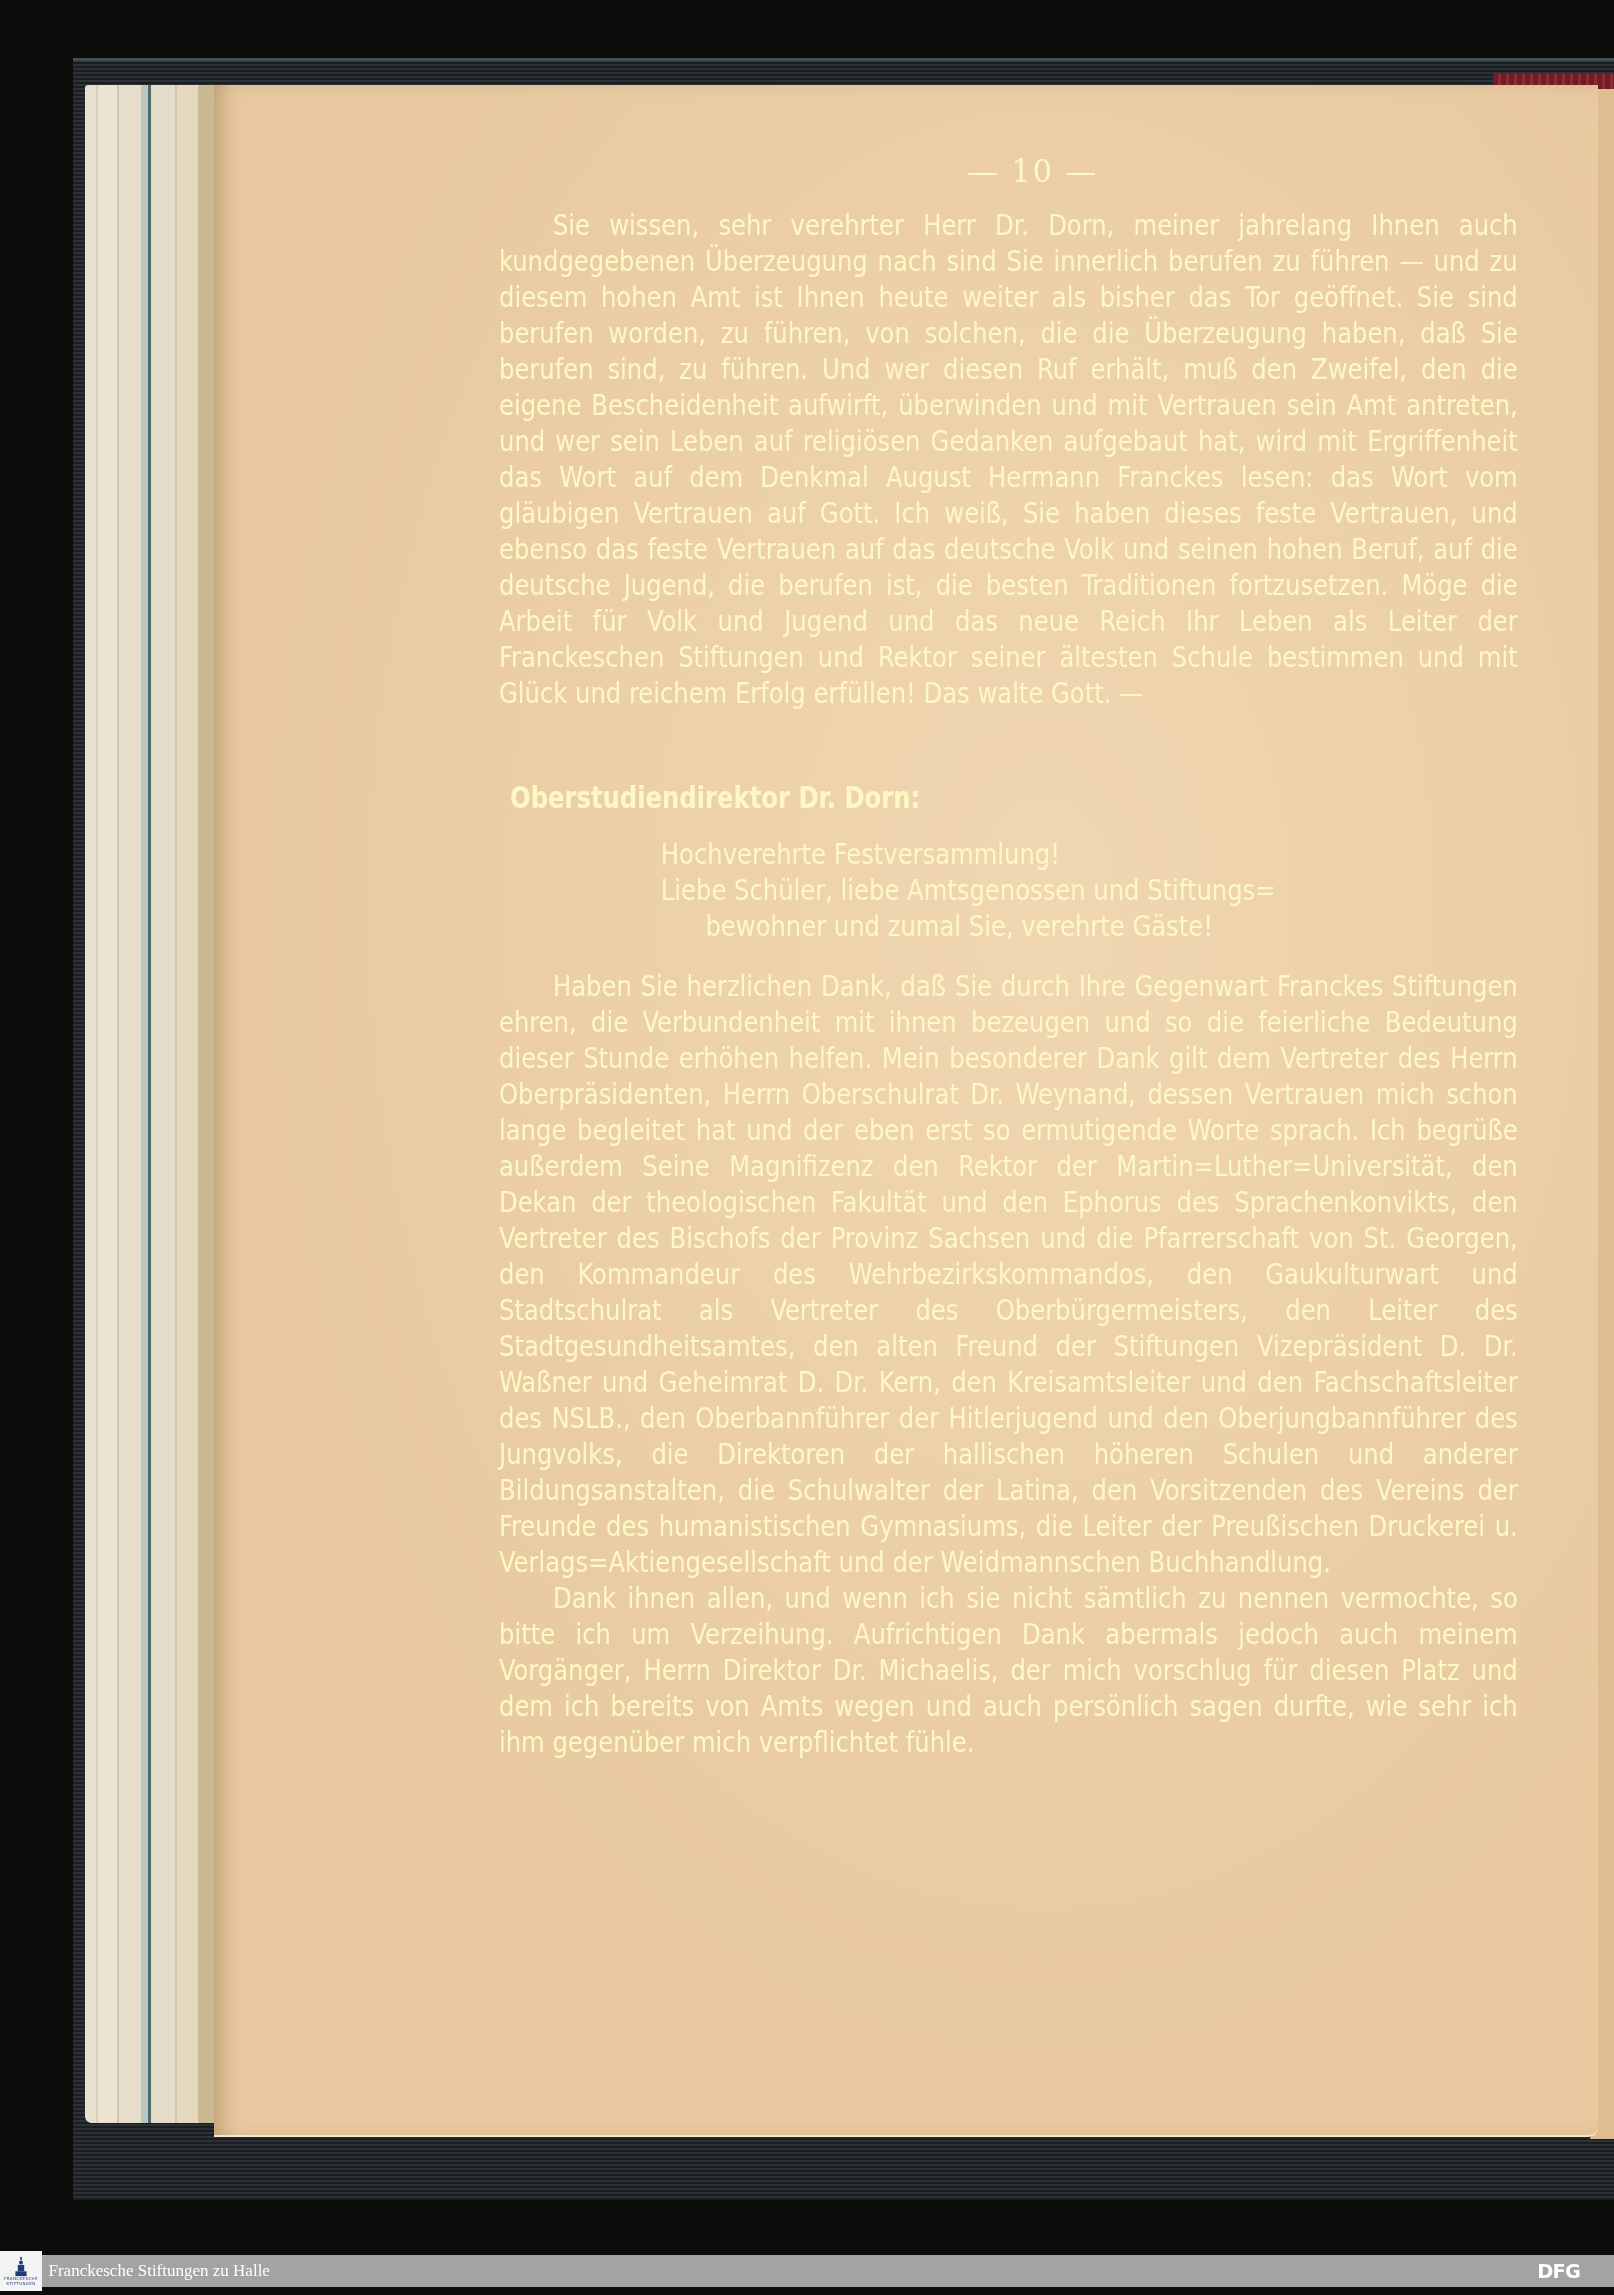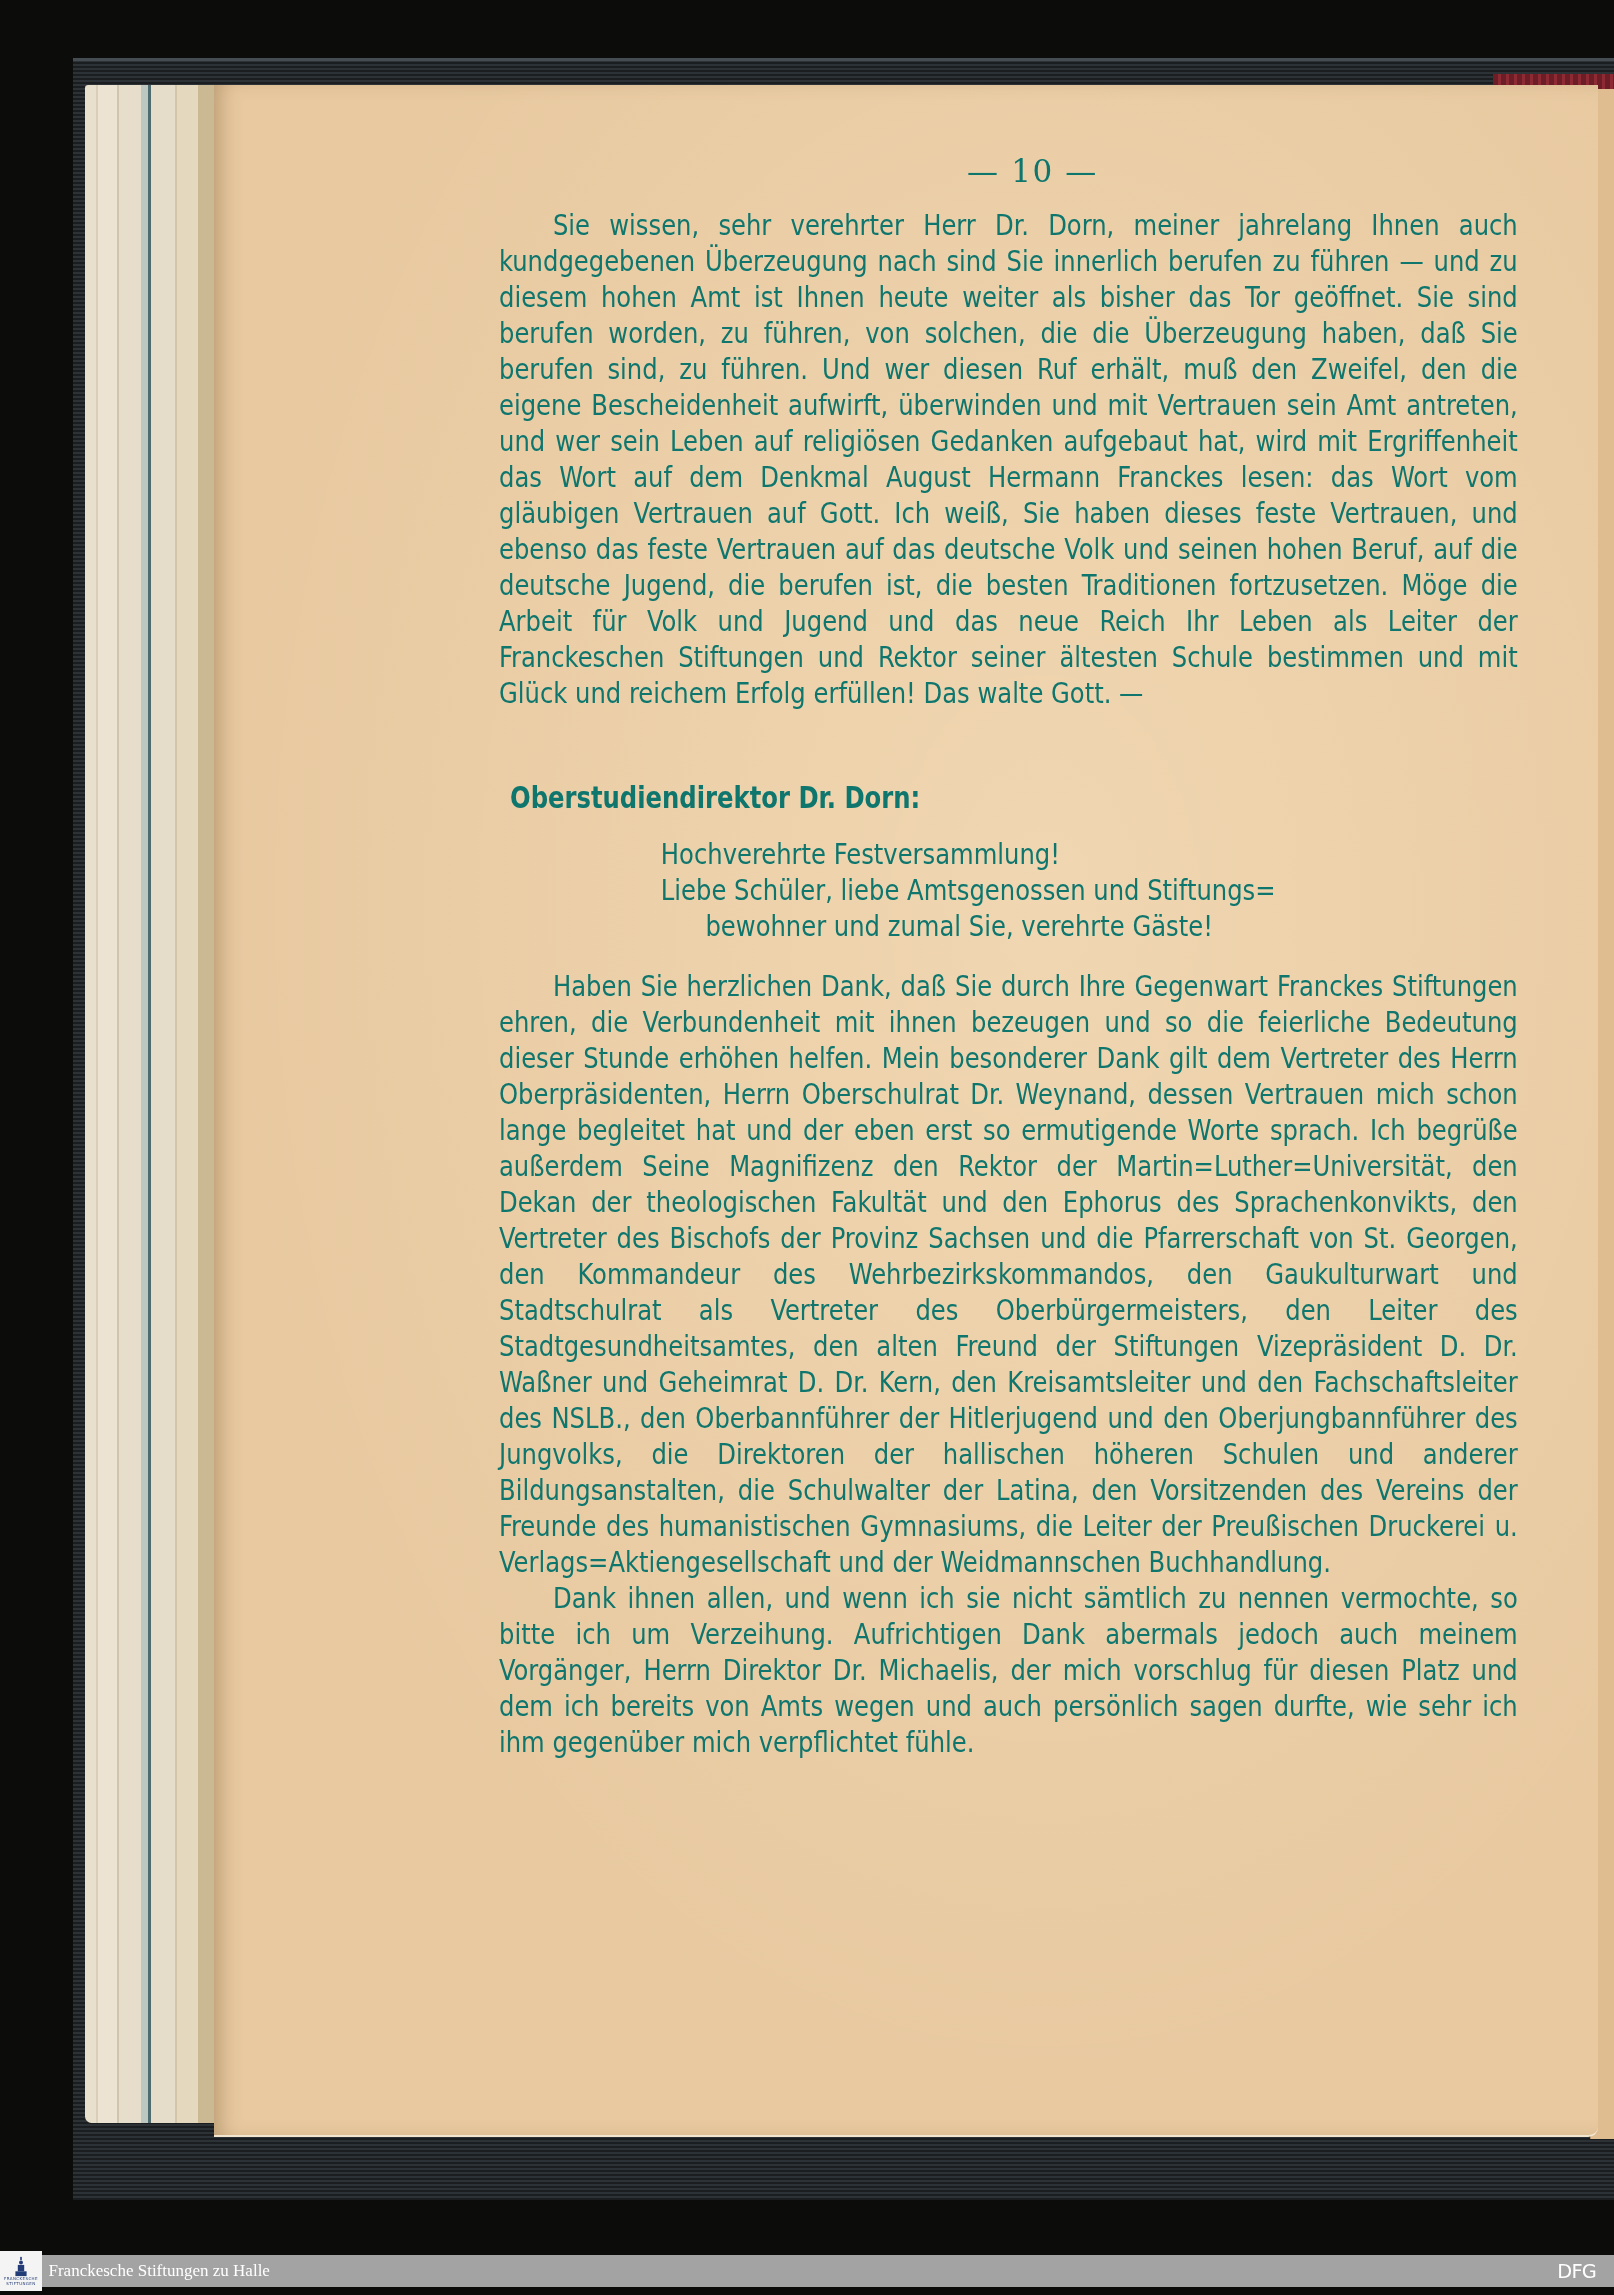--- a/index.html
+++ b/index.html
@@ -44,21 +44,21 @@
     border-radius:0 0 9.7px 0;
     box-shadow: inset 14.5px 0 22.6px -9.7px rgba(120,90,50,0.45);
   }
   .page-edge-right {
     position:absolute; left:1590px; top:89px; width:24px; height:2050px;
     background:#dfbd91;
     border-left:1.6px solid #b8946a;
   }
   .text-block {
     position:absolute; left:499px; top:153px; width:1019px;
-    color:#0f766e;
+    color:#fef9c3;
     font-family:"DejaVu Sans Condensed","DejaVu Sans", sans-serif;
   }
   .page-number {
     text-align:center; font-size:31px; letter-spacing:1.6px;
     font-family:"DejaVu Serif", serif; margin-bottom:18px;
     padding-left:48px;
   }
   .para {
     font-size:29px; line-height:36px; text-align:justify;
     text-indent:2em; margin:0; transform:scaleX(0.93); transform-origin:left top;
@@ -83,21 +83,21 @@
     width:42px; height:40px; background:#f4f4f4; display:flex; flex-direction:column;
     align-items:center; justify-content:center;
   }
   .footer-logo svg { width:16px; height:21px; }
   .footer-logo span { font-size:4px; color:#223c78; letter-spacing:0.4px; line-height:4.8px;
     font-family:"DejaVu Sans", sans-serif; }
   .footer-title {
     color:#ffffff; font-family:"Liberation Serif", serif; font-size:17px; margin-left:6.5px;
   }
   .footer-dfg {
-    margin-left:auto; margin-right:18px; color:#ffffff; font-weight:normal;
+    margin-left:auto; margin-right:34px; color:#ffffff; font-weight:bold;
     font-family:"DejaVu Sans", sans-serif; font-size:19.4px; letter-spacing:-0.8px;
   }
 </style>
 </head>
 <body>
 
 <div class="cloth"></div>
 <div class="binding"></div>
 <div class="red-headband"></div>
 <div class="leaves"></div>

